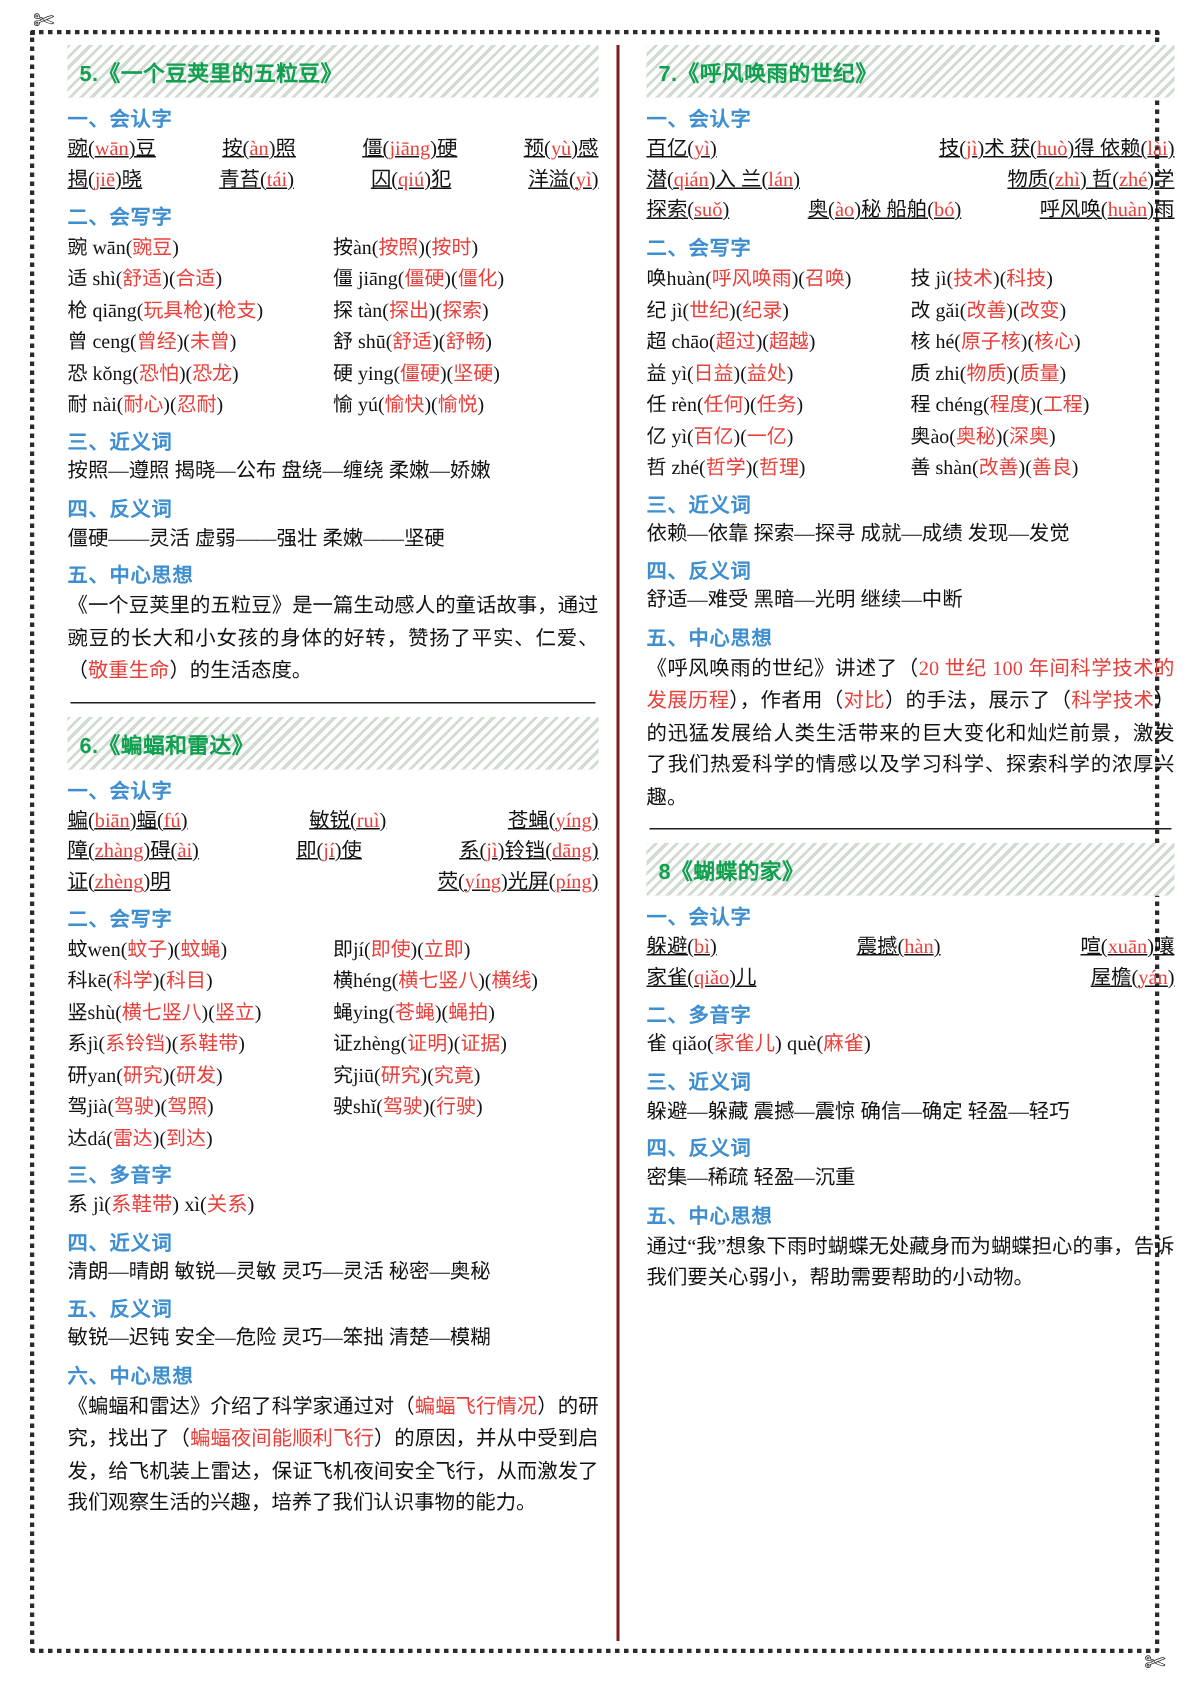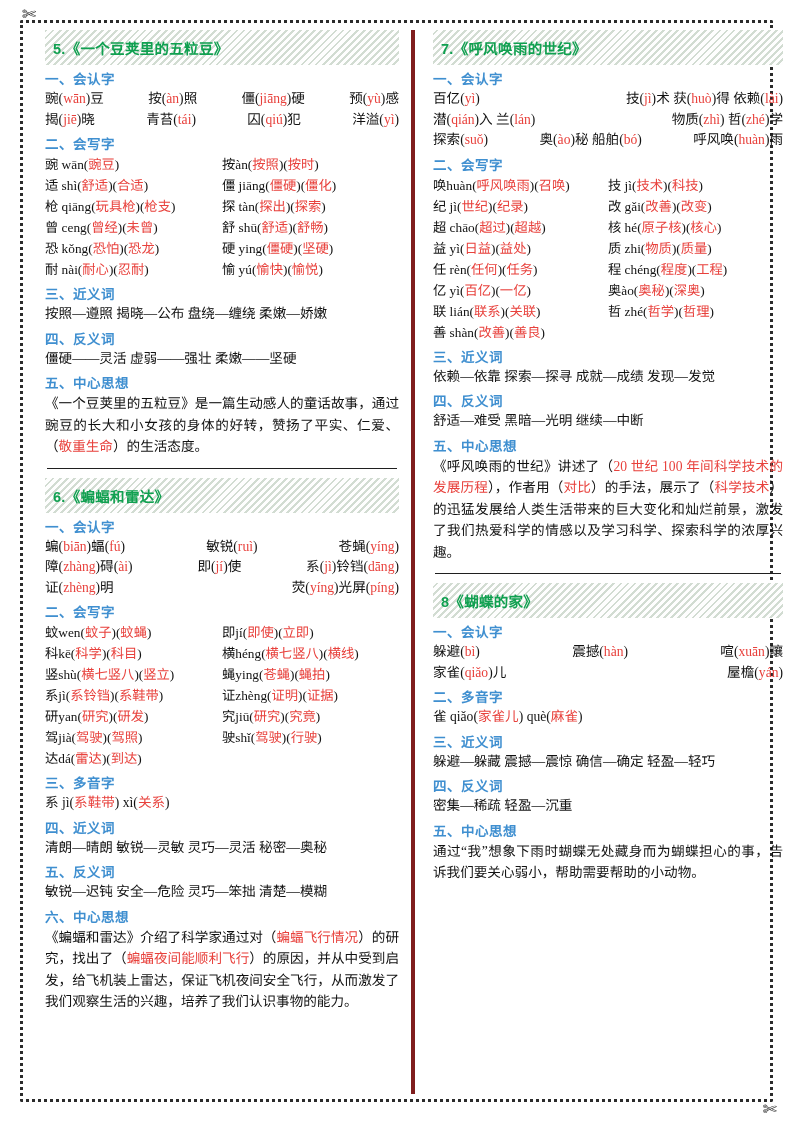--- a/index.html
+++ b/index.html
@@ -60,21 +60,21 @@
     box-sizing: border-box;
     position: relative;
   }
   .col.left {
     width: 366px;
     padding-right: 12px;
   }
   .col.right {
     width: 372px;
     padding-left: 18px;
-    border-left: 4px solid #7f1d1d;
+    border-left: 2px solid #7f1d1d;
   }
 
   
   .lesson { margin-bottom: 2px; }
 
   .lesson-title {
     font-family: "Liberation Sans", "DejaVu Sans", sans-serif;
     font-weight: bold;
     font-size: 14.5px;
     color: #10a050;
@@ -121,20 +121,21 @@
     white-space: nowrap;
     box-sizing: border-box;
   }
 
   
   .rowflex {
     display: flex;
     font-size: 13.6px;
     line-height: 20.5px;
     color: #111111;
+    text-decoration: underline;
   }
   .rowflex > span { white-space: nowrap; }
 
   .para {
     font-size: 13.6px;
     line-height: 21.5px;
     color: #111111;
     text-align: justify;
     text-justify: inter-ideograph;
   }
@@ -262,21 +263,20 @@
             <div class="cell">纪 jì(<span class="red">世纪</span>)(<span class="red">纪录</span>)</div>
             <div class="cell">改 gǎi(<span class="red">改善</span>)(<span class="red">改变</span>)</div>
             <div class="cell">超 chāo(<span class="red">超过</span>)(<span class="red">超越</span>)</div>
             <div class="cell">核 hé(<span class="red">原子核</span>)(<span class="red">核心</span>)</div>
             <div class="cell">益 yì(<span class="red">日益</span>)(<span class="red">益处</span>)</div>
             <div class="cell">质 zhi(<span class="red">物质</span>)(<span class="red">质量</span>)</div>
             <div class="cell">任 rèn(<span class="red">任何</span>)(<span class="red">任务</span>)</div>
             <div class="cell">程 chéng(<span class="red">程度</span>)(<span class="red">工程</span>)</div>
             <div class="cell">亿 yì(<span class="red">百亿</span>)(<span class="red">一亿</span>)</div>
             <div class="cell">奥ào(<span class="red">奥秘</span>)(<span class="red">深奥</span>)</div>
-            <div class="cell">联 lián(<span class="red">联系</span>)(<span class="red">关联</span>)</div>
             <div class="cell">哲 zhé(<span class="red">哲学</span>)(<span class="red">哲理</span>)</div>
             <div class="cell">善 shàn(<span class="red">改善</span>)(<span class="red">善良</span>)</div>
           </div>
           <div class="sec-head">三、近义词</div>
           <div class="line">依赖—依靠 探索—探寻 成就—成绩 发现—发觉</div>
           <div class="sec-head">四、反义词</div>
           <div class="line">舒适—难受 黑暗—光明 继续—中断</div>
           <div class="sec-head">五、中心思想</div>
           <div class="para">《呼风唤雨的世纪》讲述了（<span class="red">20 世纪 100 年间科学技术的发展历程</span>），作者用（<span class="red">对比</span>）的手法，展示了（<span class="red">科学技术</span>）的迅猛发展给人类生活带来的巨大变化和灿烂前景，激发了我们热爱科学的情感以及学习科学、探索科学的浓厚兴趣。</div>
         </div>

